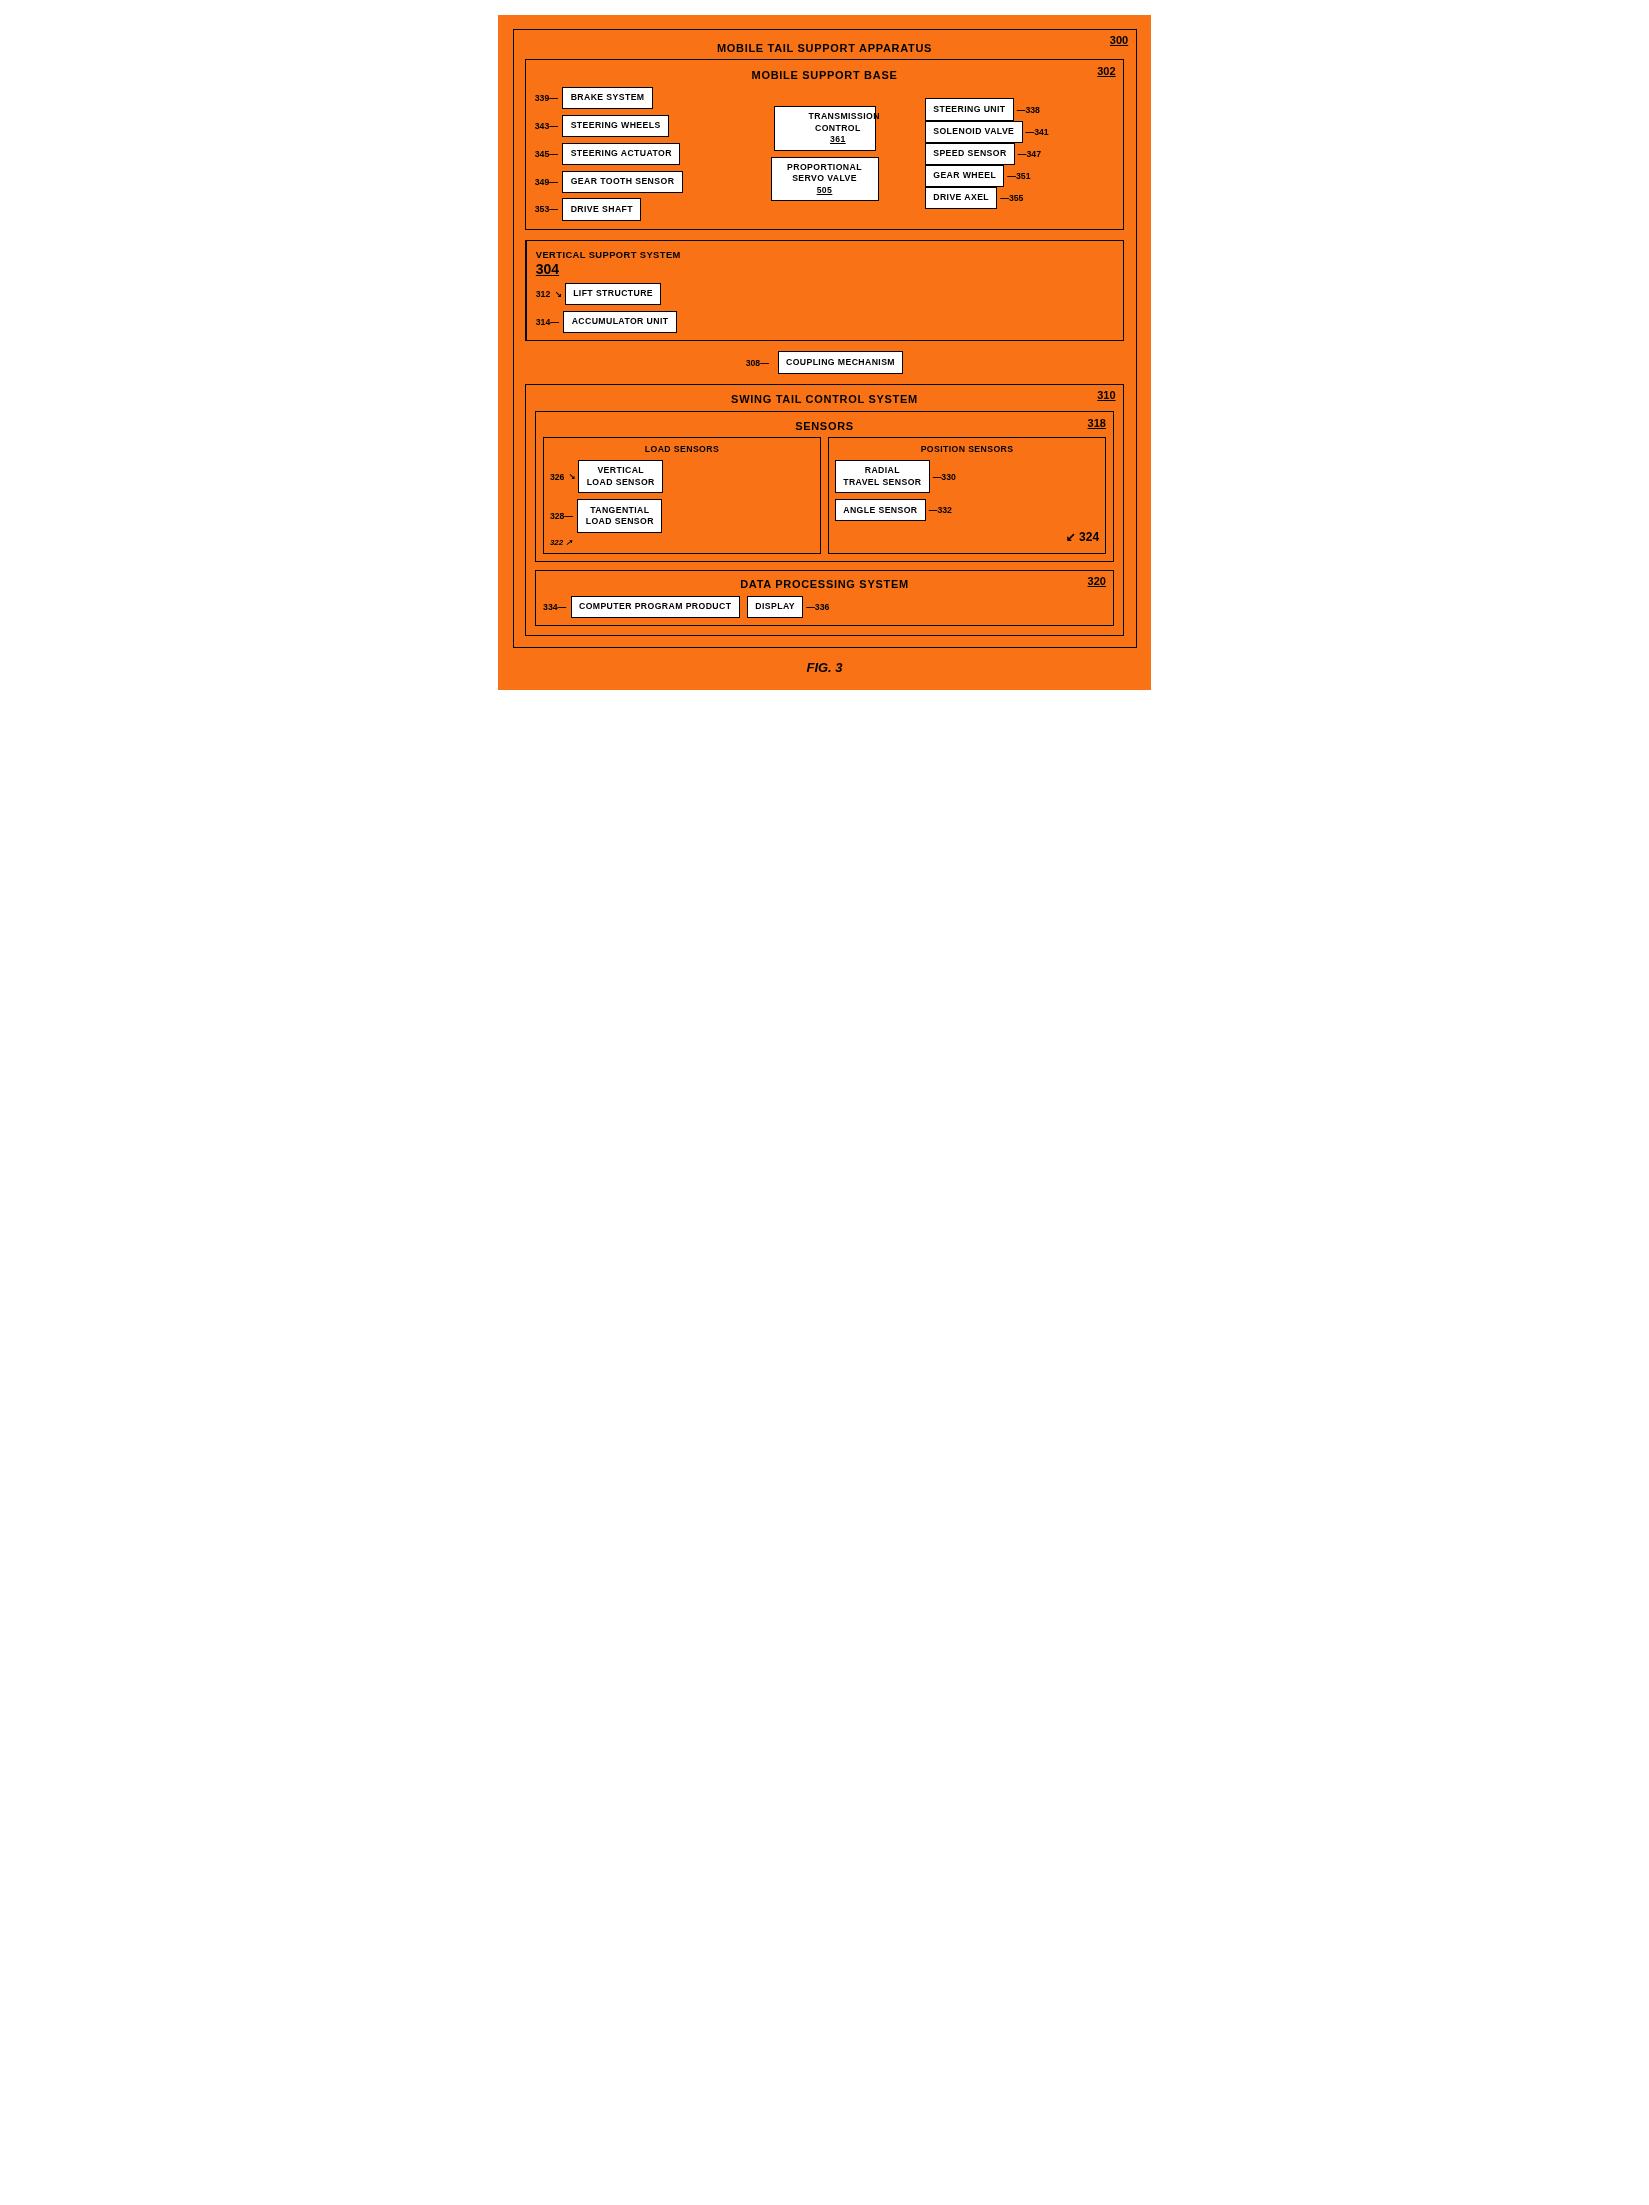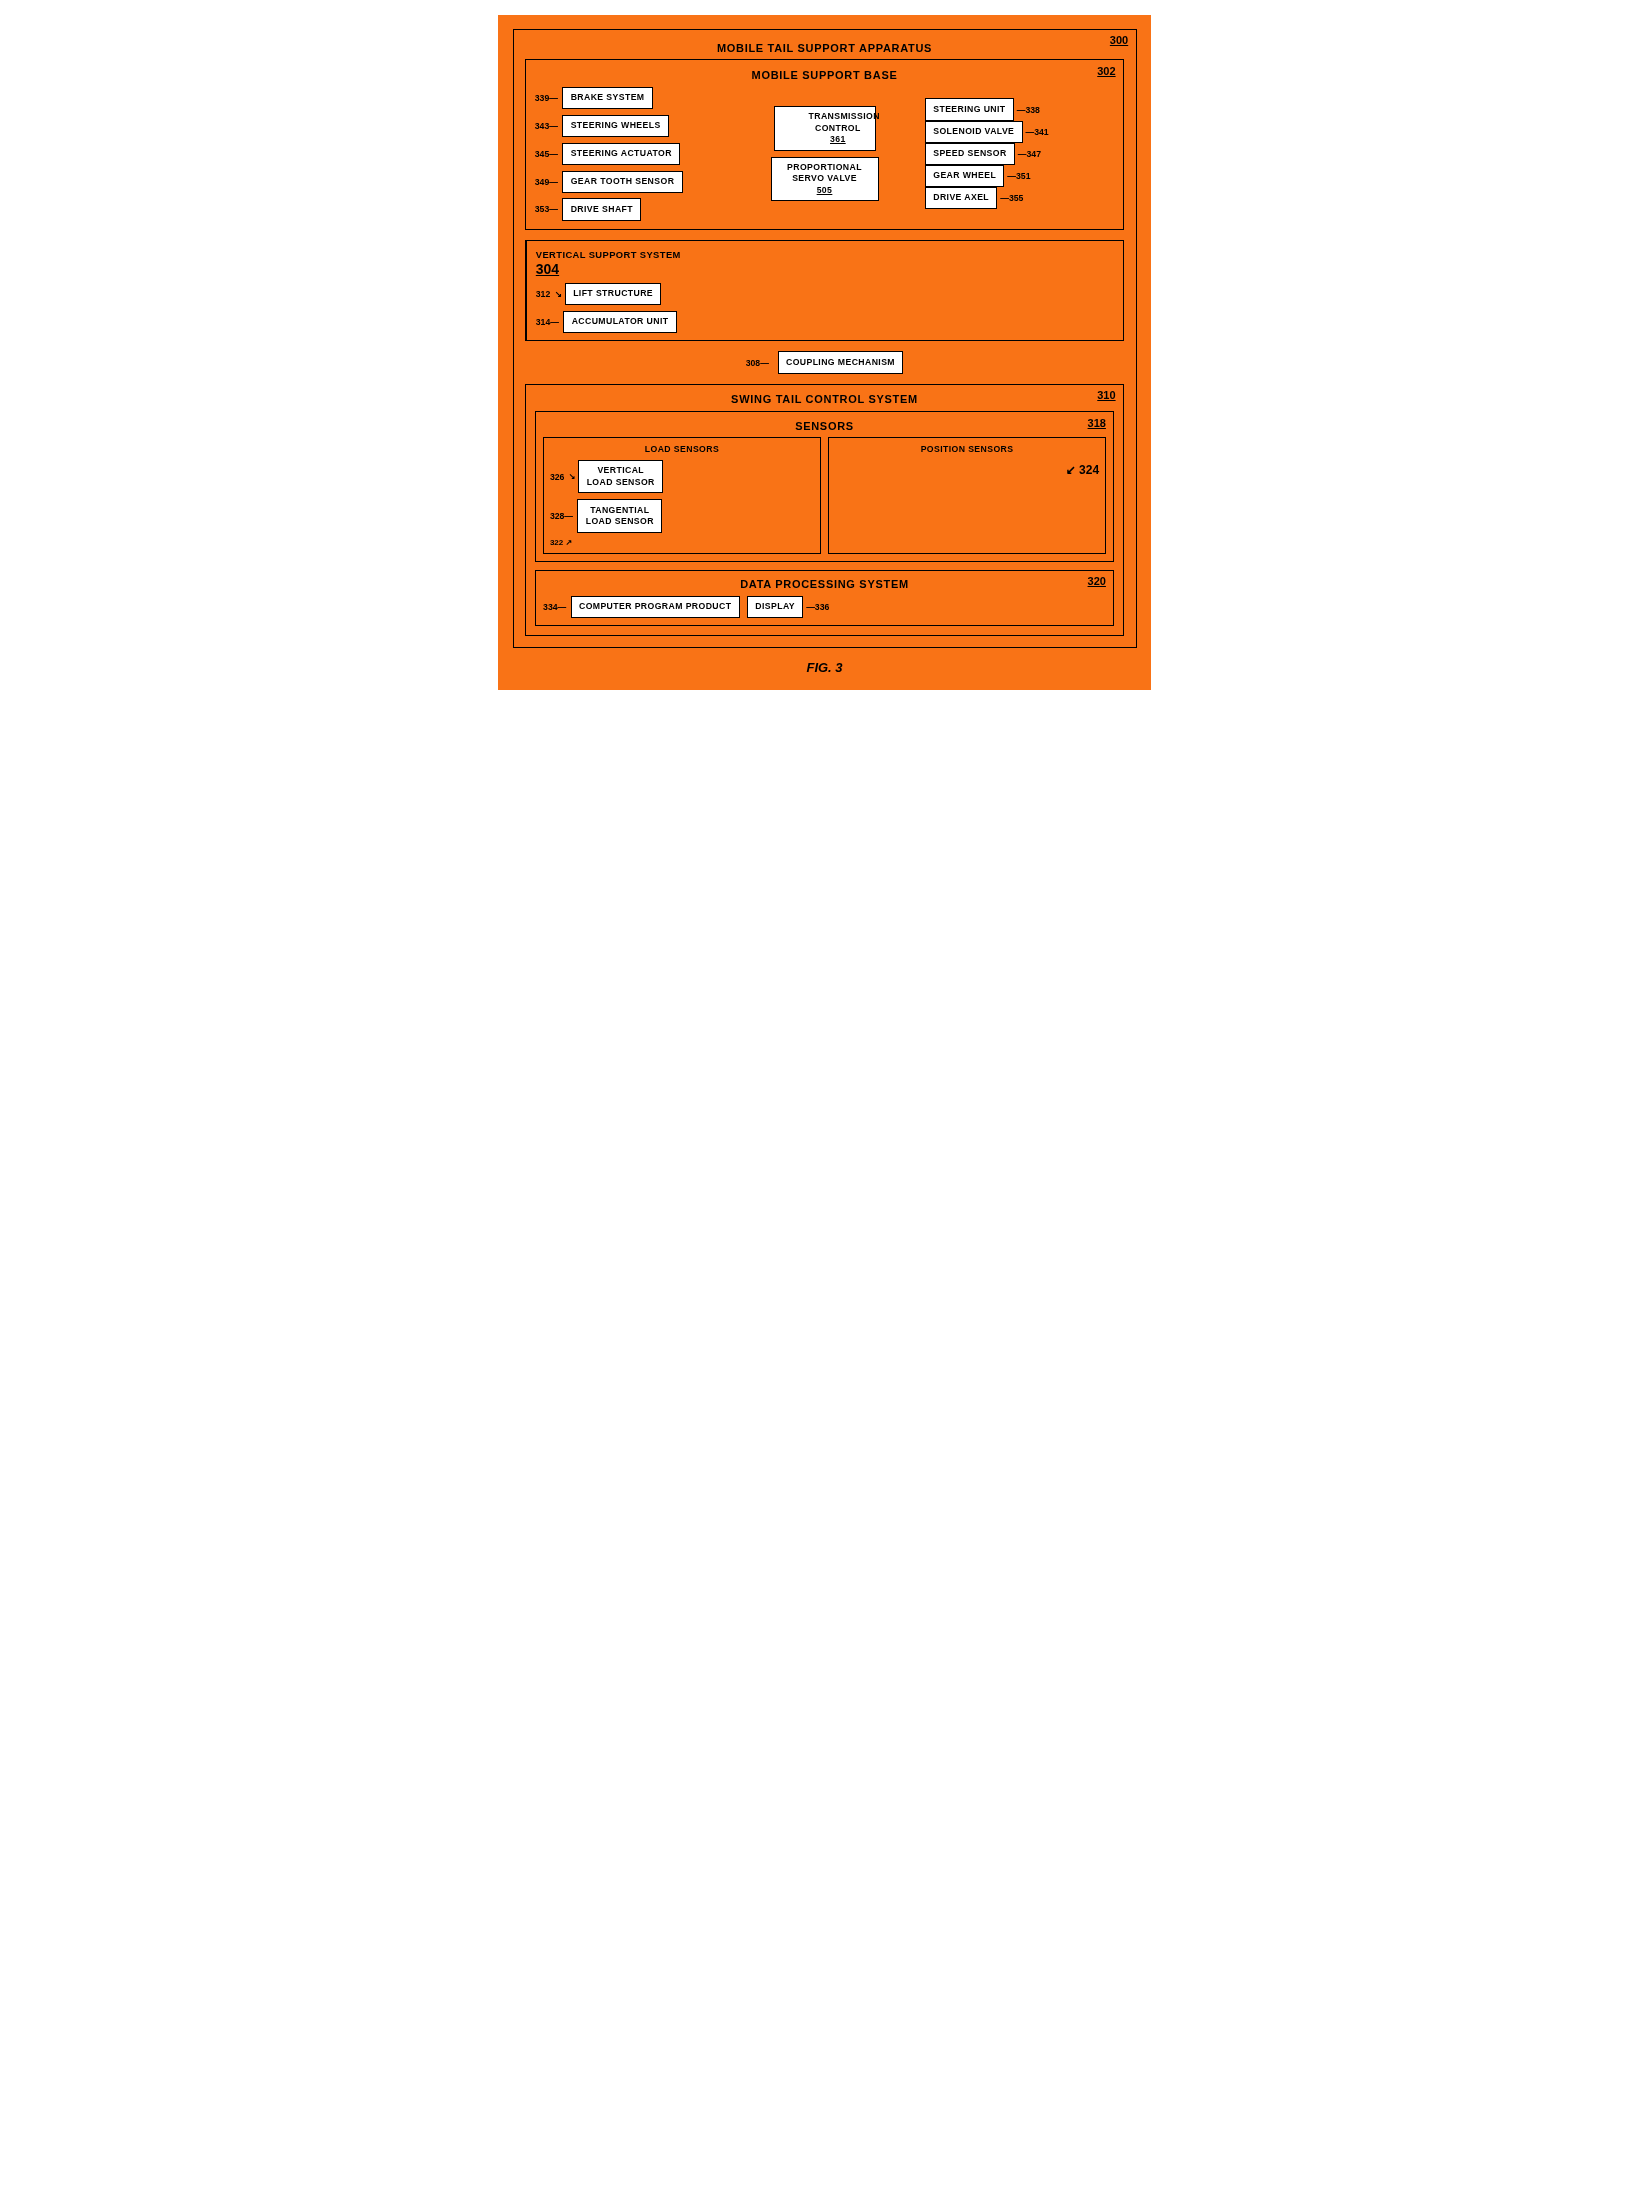--- a/index.html
+++ b/index.html
@@ -286,27 +286,37 @@
               <div class="labeled-box-row">
                 <span class="ref-num">326</span>
                 <span style="font-size:8px;font-weight:bold;">↘</span>
                 <div class="component-box">VERTICAL<br>LOAD SENSOR</div>
               </div>
               <div class="labeled-box-row">
                 <span class="ref-num">328—</span>
                 <div class="component-box">TANGENTIAL<br>LOAD SENSOR</div>
               </div>
             </div>
-            <div style="margin-top:5.8px;font-size:8px;font-weight:bold;">
+            <div style="margin-top:5.8px;font-size:8px;font-weight:bold;font-style:italic;">
               322 ↗
             </div>
           </div>
 
           <div class="sensor-group">
             <div class="sensor-group-title">POSITION SENSORS</div>
+            <div class="sensor-items">
+              <div class="labeled-box-row">
+                <div class="component-box">RADIAL<br>TRAVEL SENSOR</div>
+                <span class="ref-num">—330</span>
+              </div>
+              <div class="labeled-box-row">
+                <div class="component-box">ANGLE SENSOR</div>
+                <span class="ref-num">—332</span>
+              </div>
+            </div>
             <div style="margin-top:9px;text-align:right;font-size:12px;font-weight:bold;">
               ↙ 324
             </div>
           </div>
         </div>
       </div>
 
       <div class="dps-box">
         <div class="corner-number">320</div>
         <div class="box-title">DATA PROCESSING SYSTEM</div>

